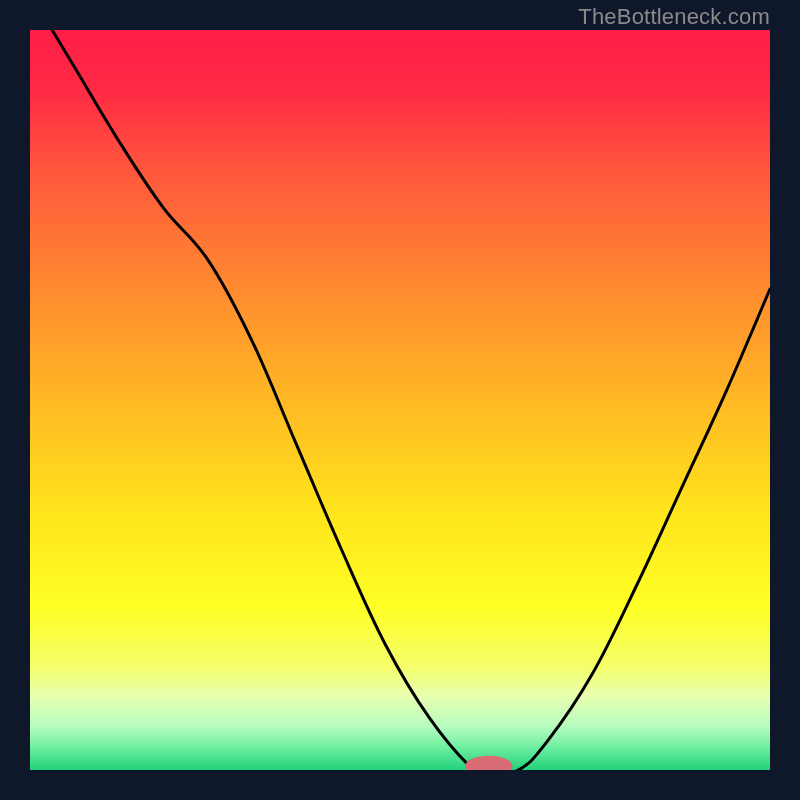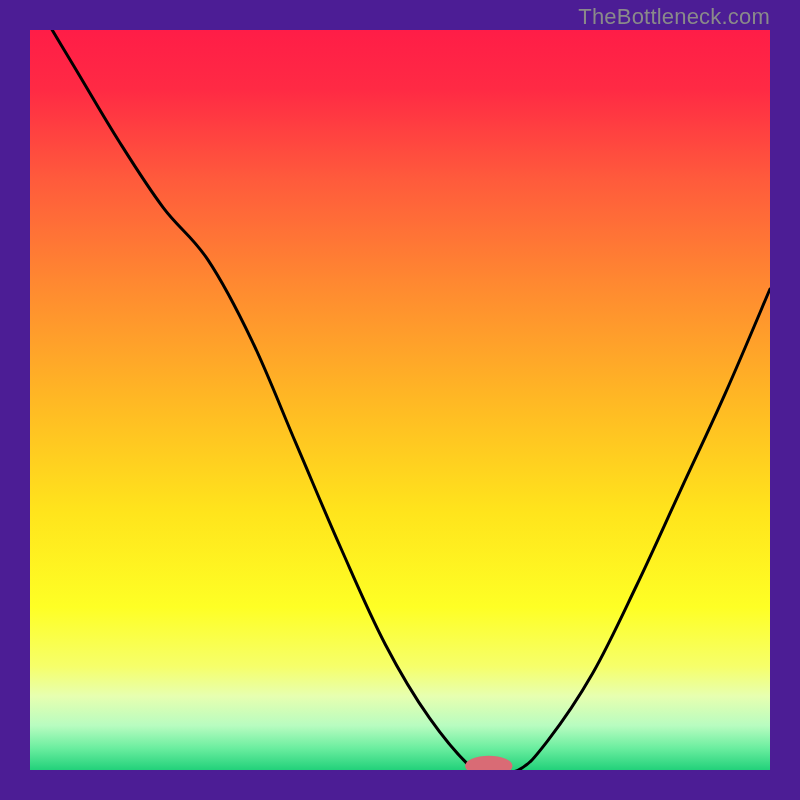--- a/index.html
+++ b/index.html
@@ -9,21 +9,21 @@
     height: 800px;
     background: #000;
     overflow: hidden;
   }
   .frame {
     position: absolute;
     left: 0;
     top: 0;
     width: 800px;
     height: 800px;
-    background: #4c1d95;
+    background: #0f172a;
   }
   .plot-area {
     position: absolute;
     left: 30px;
     top: 30px;
     width: 740px;
     height: 740px;
     overflow: hidden;
   }
   .plot-area svg {

